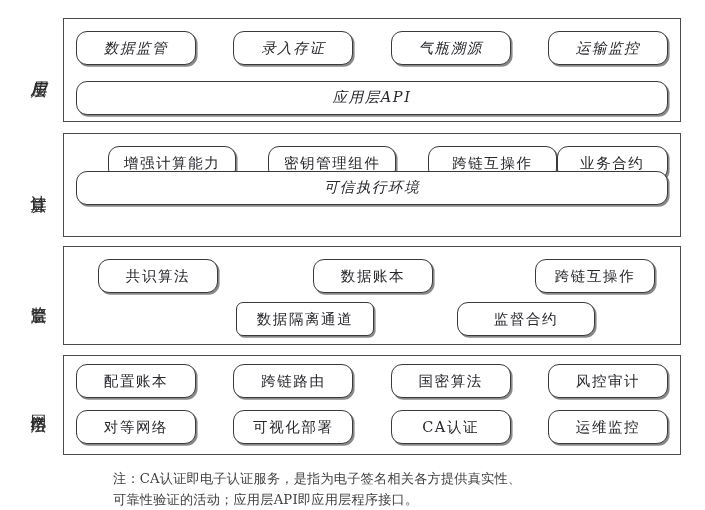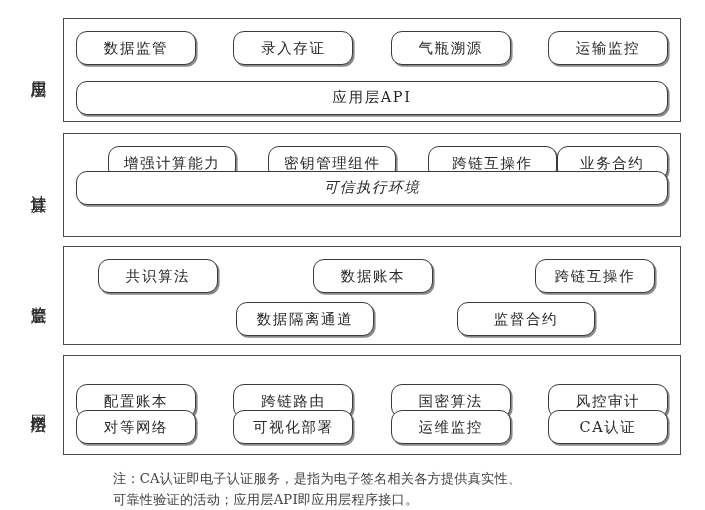--- a/index.html
+++ b/index.html
@@ -112,21 +112,21 @@
     color: #404040;
     letter-spacing: 0.2px;
   }
   #footnote .fn-line { display: block; white-space: nowrap; }
 </style>
 </head>
 <body>
 
 <div id="diagram">
 
-  <div class="layer-row" style="top:18px; height:104px;">
+  <div class="layer-row" style="top:18px; height:104px;font-style:italic;">
     <div class="layer-label">应用层</div>
     <div class="layer-box">
 
       <div class="pill-row spread" style="top:12px; height:34px;">
         <div class="pill pill-w-std">数据监管</div>
         <div class="pill pill-w-std">录入存证</div>
         <div class="pill pill-w-std">气瓶溯源</div>
         <div class="pill pill-w-std">运输监控</div>
       </div>
 
@@ -156,42 +156,42 @@
   </div>
 
   <div class="layer-row" style="top:246px; height:99px;">
     <div class="layer-label">监管层</div>
     <div class="layer-box">
 
       <div class="pill pill-abs pill-w-std" style="left:34px; top:12px;">共识算法</div>
       <div class="pill pill-abs pill-w-std" style="left:249px; top:12px;">数据账本</div>
       <div class="pill pill-abs pill-w-std" style="left:471px; top:12px;">跨链互操作</div>
 
-      <div class="pill pill-abs pill-w-lg" style="left:140px; top:55px;">数据隔离通道</div>
+      <div class="pill pill-abs pill-w-lg" style="left:140px; top:55px;border-radius:7px;">数据隔离通道</div>
       <div class="pill pill-abs pill-w-lg" style="left:361px; top:55px;">监督合约</div>
 
     </div>
   </div>
 
   <div class="layer-row" style="top:355px; height:100px;">
     <div class="layer-label">网络层</div>
     <div class="layer-box">
 
-      <div class="pill-row spread" style="top:28px; height:34px;gap:16px;">
+      <div class="pill-row spread" style="top:8px; height:34px;gap:16px;">
         <div class="pill pill-w-std">配置账本</div>
         <div class="pill pill-w-std">跨链路由</div>
         <div class="pill pill-w-std">国密算法</div>
         <div class="pill pill-w-std">风控审计</div>
       </div>
 
       <div class="pill-row spread" style="top:54px; height:34px;">
         <div class="pill pill-w-std">对等网络</div>
         <div class="pill pill-w-std">可视化部署</div>
+        <div class="pill pill-w-std">CA认证</div>
         <div class="pill pill-w-std">运维监控</div>
-        <div class="pill pill-w-std">CA认证</div>
       </div>
 
     </div>
   </div>
 
   <div id="footnote">
     <span class="fn-line">注：CA认证即电子认证服务，是指为电子签名相关各方提供真实性、</span>
     <span class="fn-line">可靠性验证的活动；应用层API即应用层程序接口。</span>
   </div>
 

